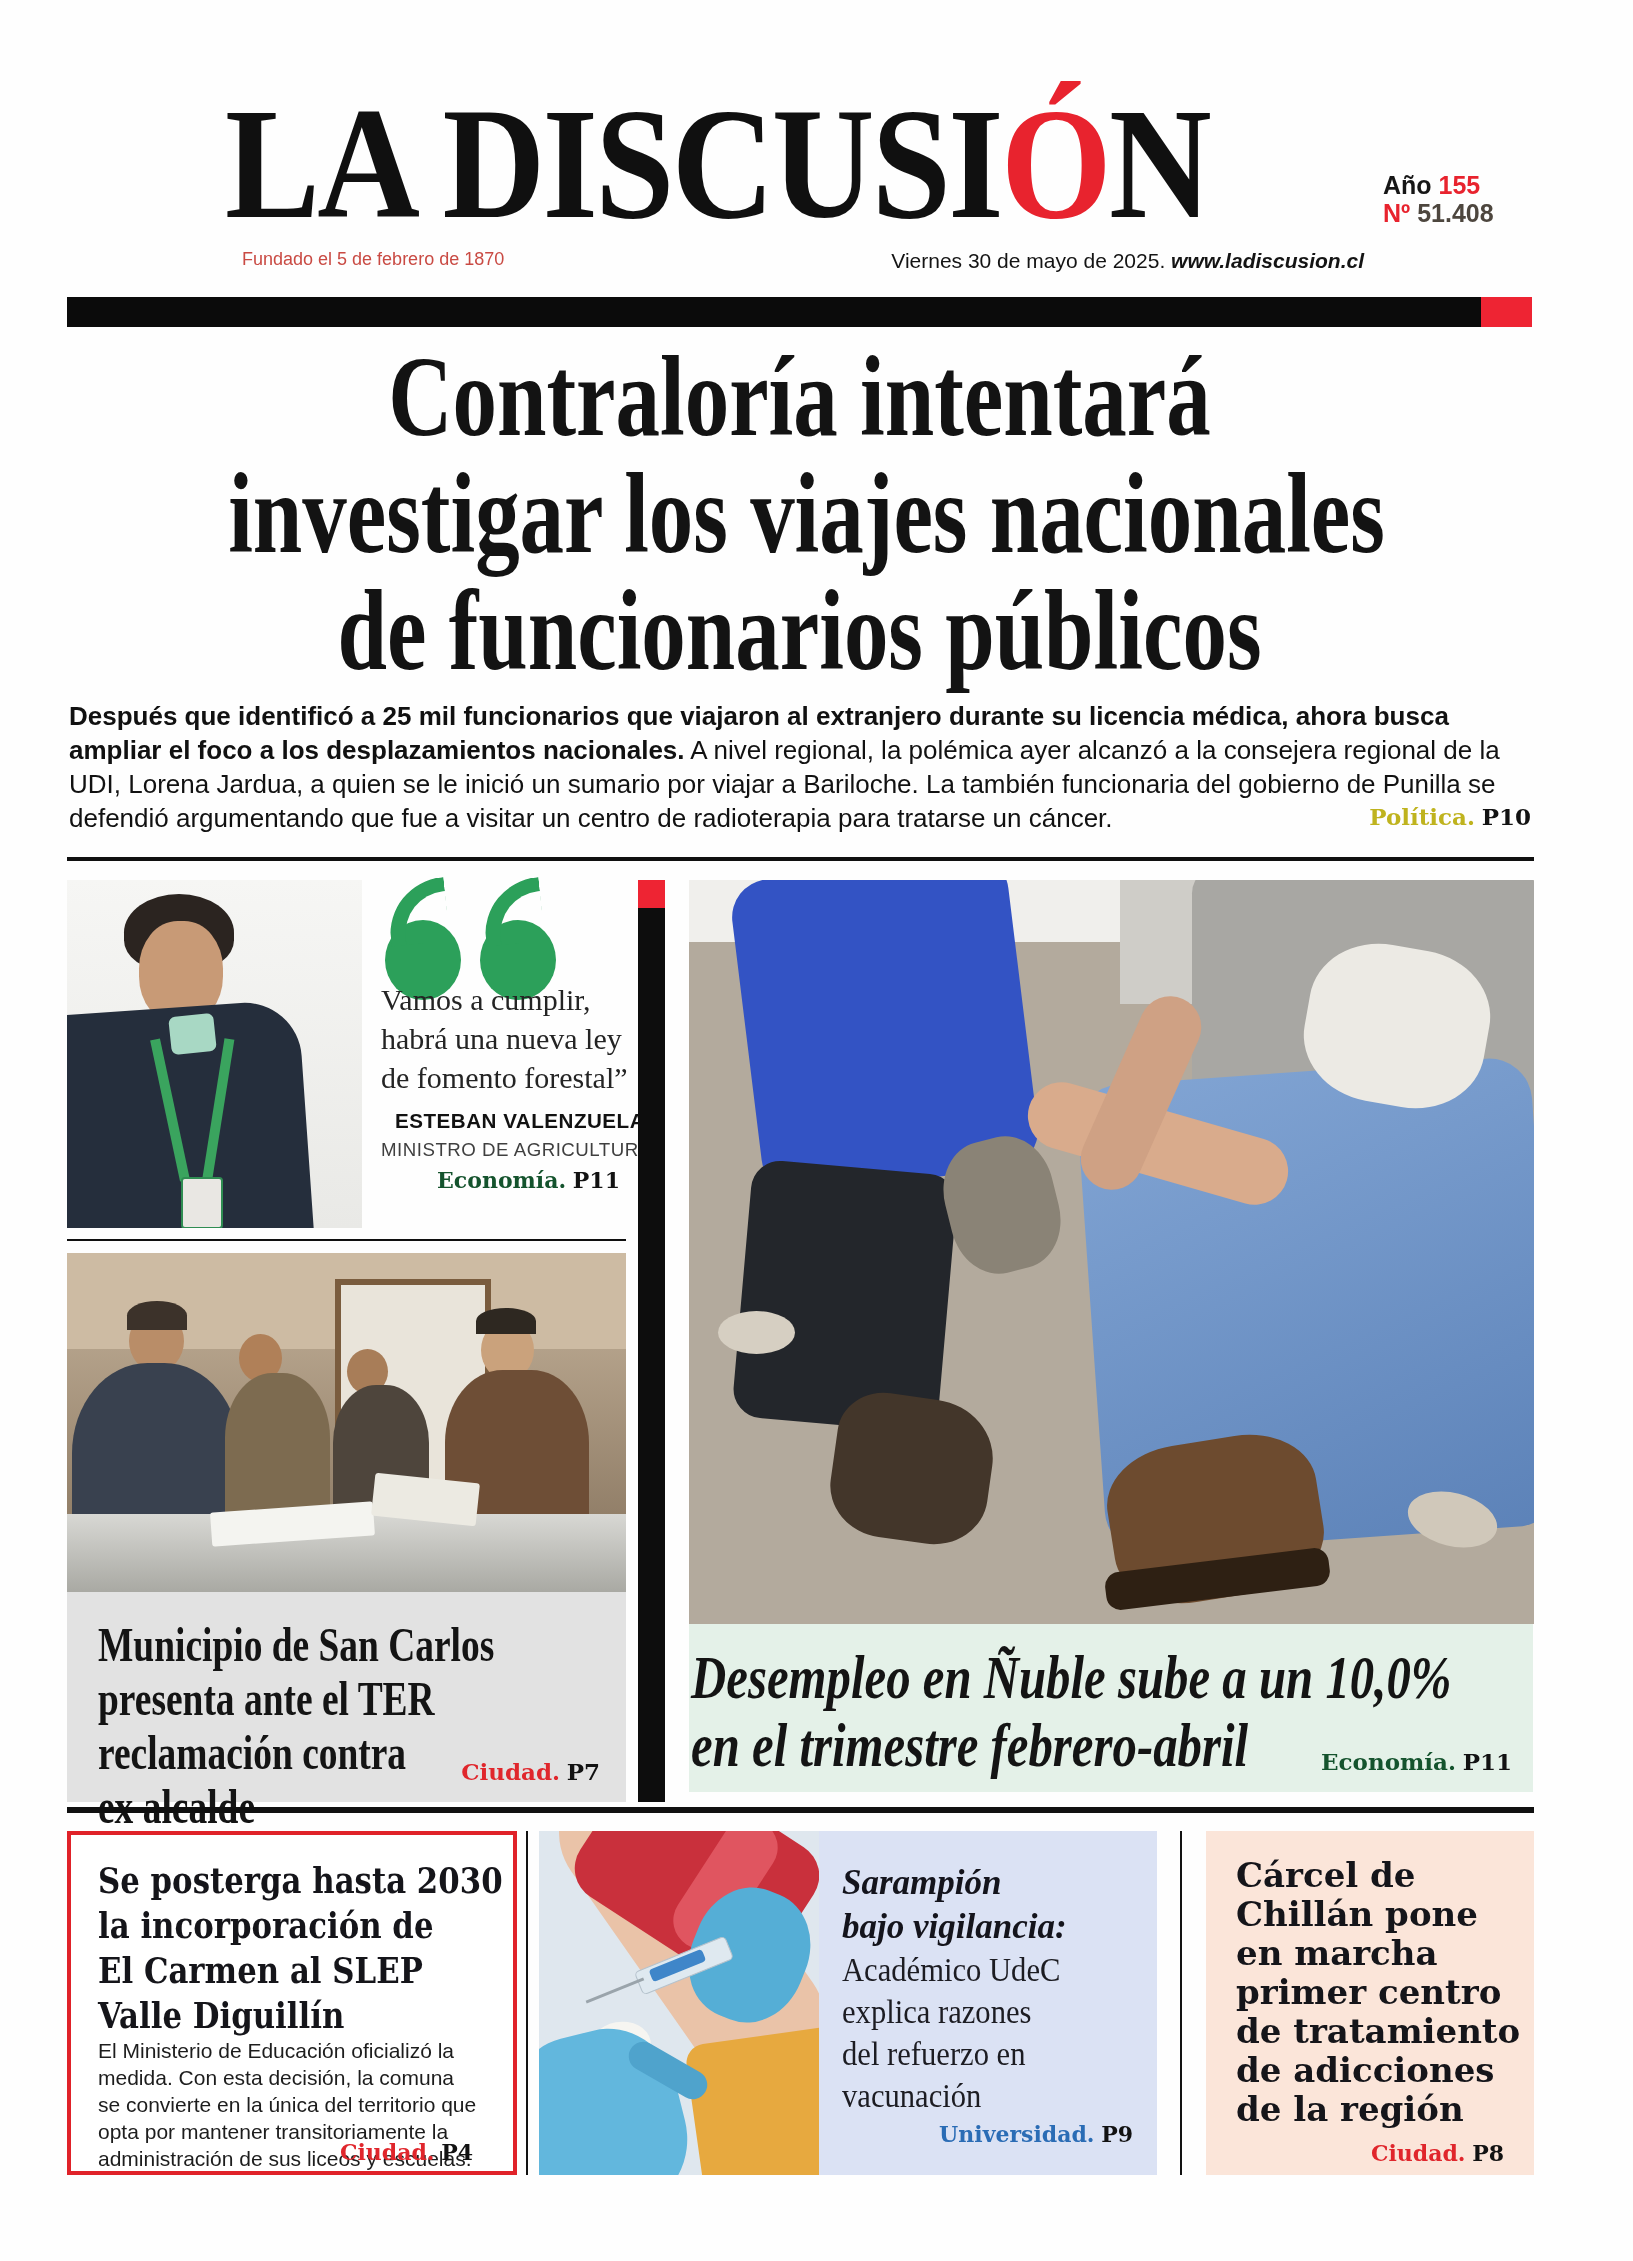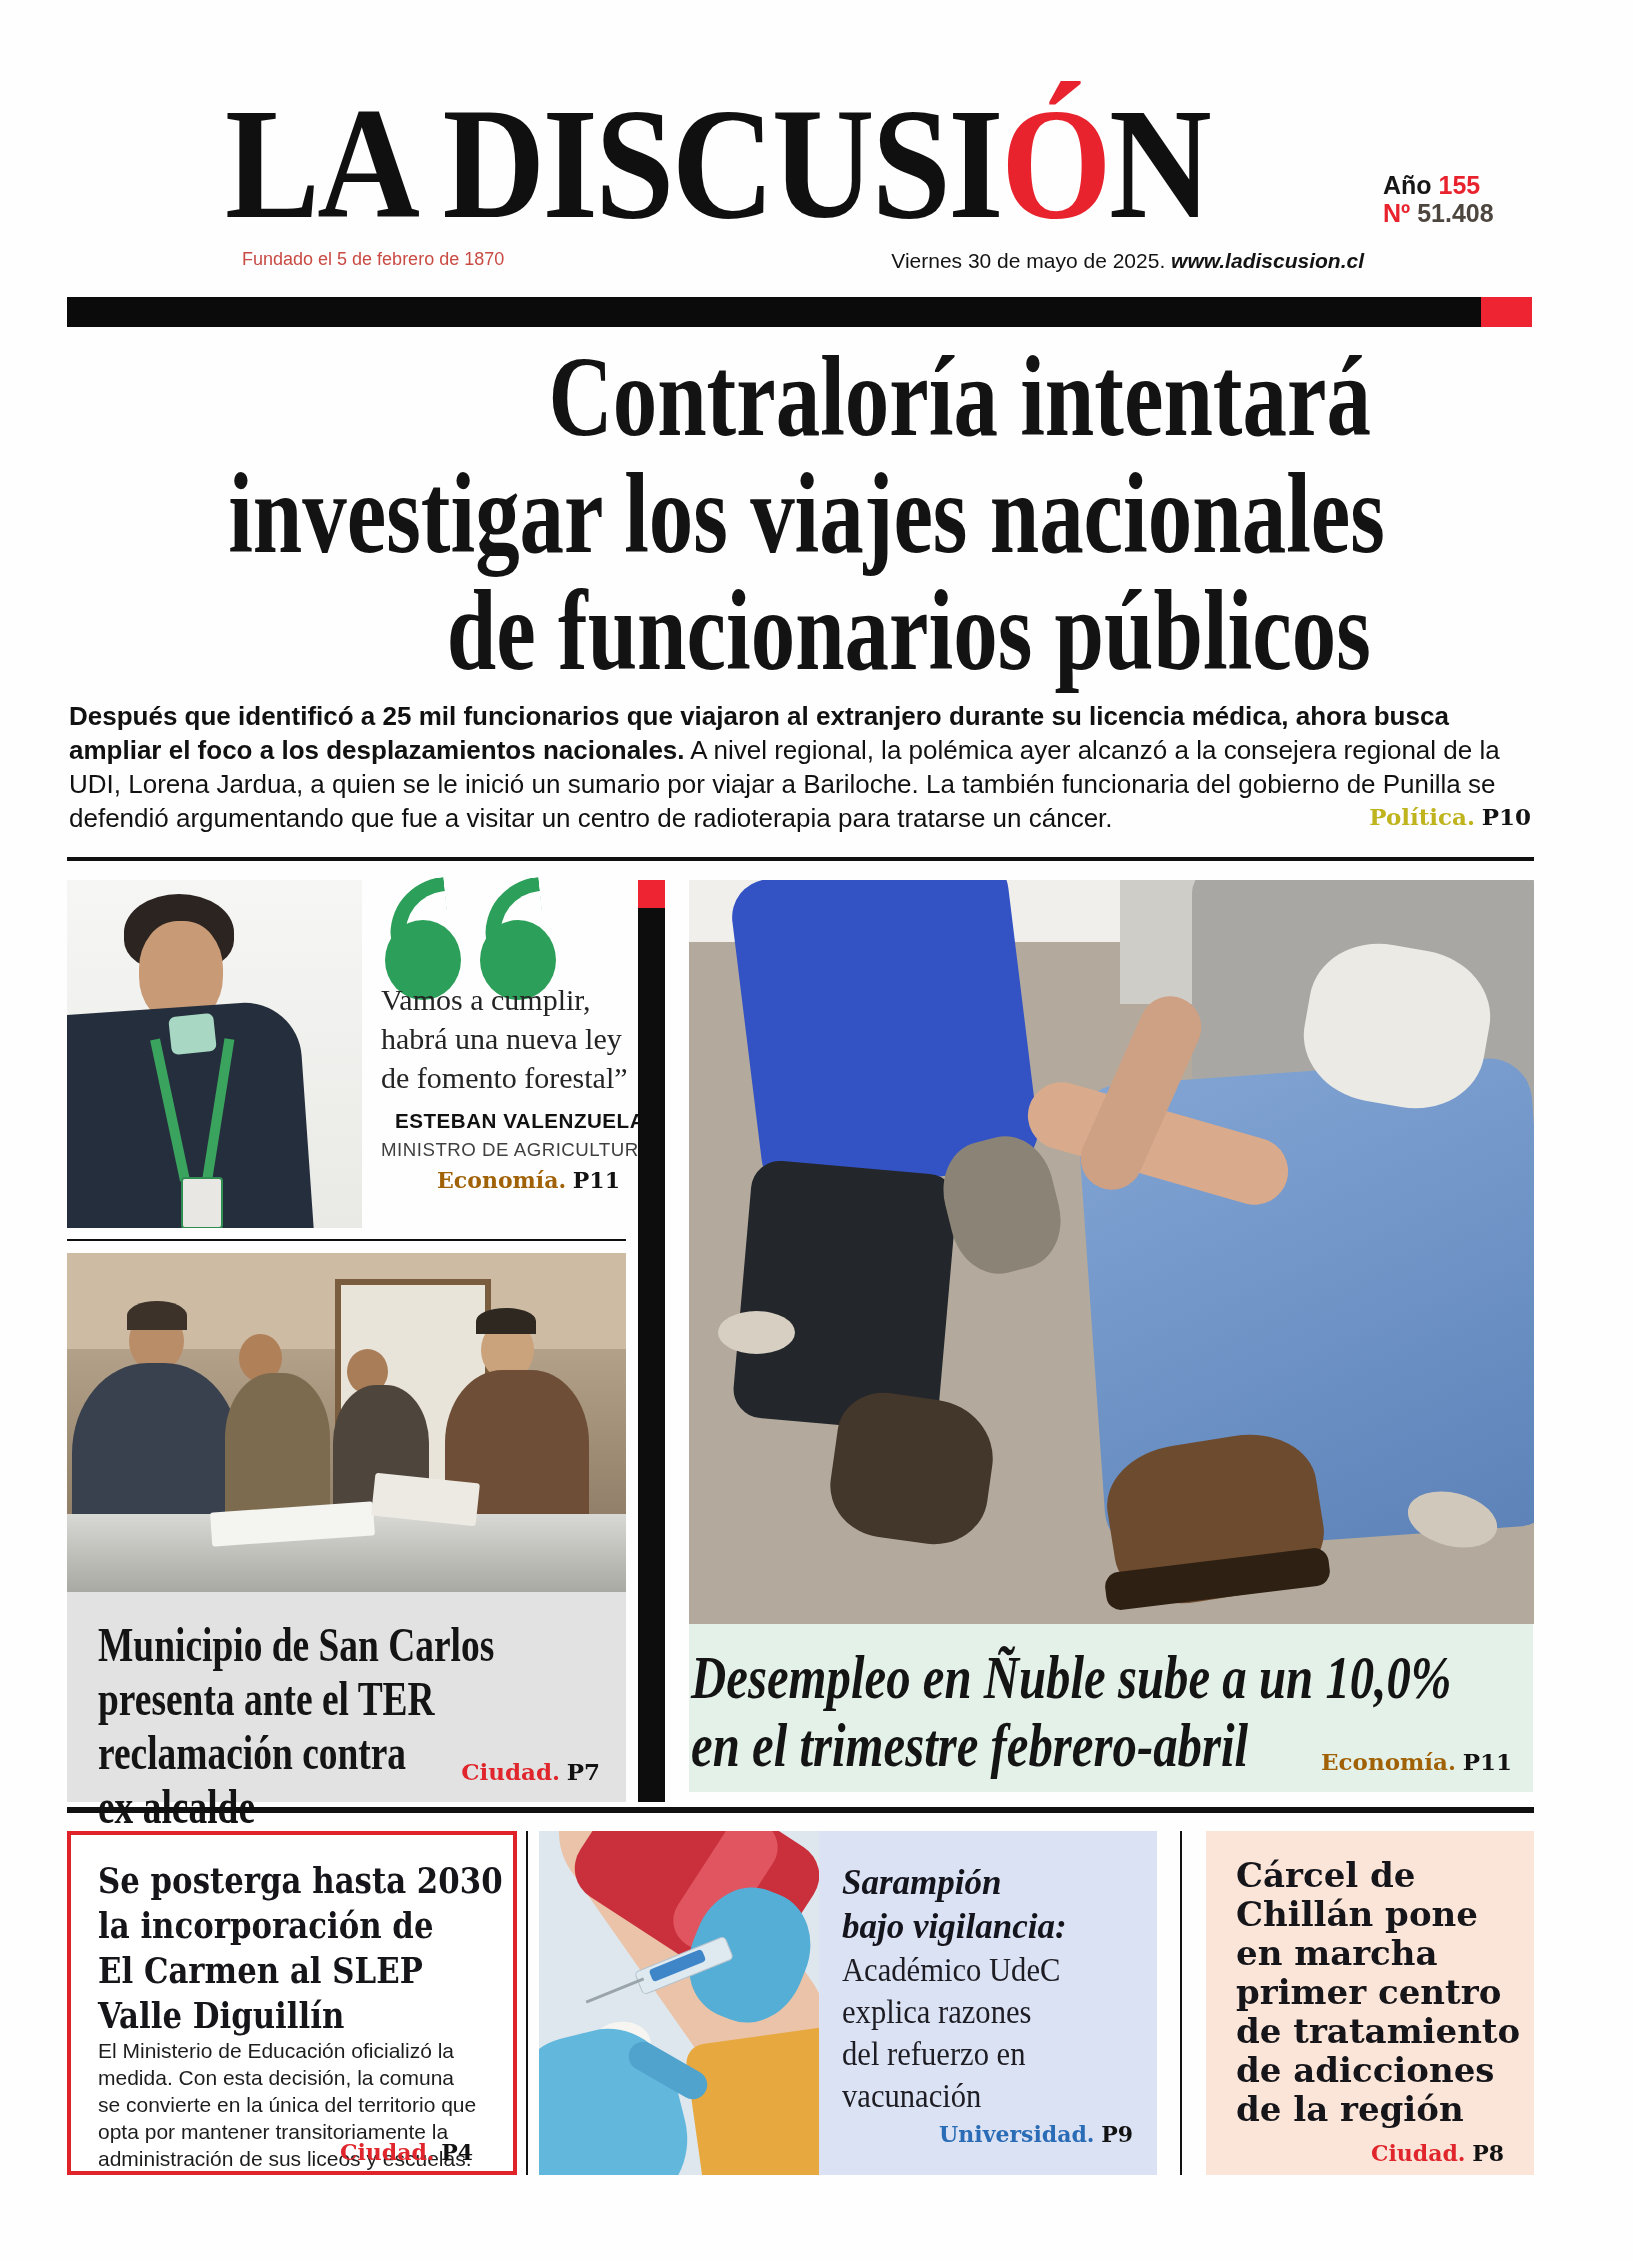--- a/index.html
+++ b/index.html
@@ -16,29 +16,29 @@
   .edition{left:1383px;top:171px;font-weight:700;font-size:25px;line-height:28px;color:#161616;}
   .edition .red{color:#e8232e;}
   .edition .num{color:#4d463e;}
   .founded{left:242px;top:249px;font-size:18px;color:#c94a43;}
   .dateline{left:766px;top:249px;width:598px;text-align:right;font-size:21px;color:#141414;}
   .dateline b{font-weight:700;font-style:italic;}
   .mast-bar{left:67px;top:297px;width:1465px;height:30px;background:#0b0b0b;}
   .mast-bar .tip{position:absolute;right:0;top:0;width:51px;height:30px;background:#ee2433;}
 
   
-  .headline{left:67px;top:338px;width:1465px;text-align:right;color:#131313;}
+  .headline{left:67px;top:338px;width:1465px;text-align:center;color:#131313;}
   .headline .hl{font-family:"Liberation Serif",serif;font-weight:700;font-size:114px;line-height:117px;
                 white-space:nowrap;transform:scaleX(.78);transform-origin:50% 50%;}
   .lead{left:69px;top:699px;width:1462px;font-size:26px;line-height:34px;color:#111;}
   .lead .lb{font-weight:700;}
   .tag{font-family:"DejaVu Serif",serif;font-weight:700;white-space:nowrap;}
   .tag .pg{color:#121212;margin-left:6.7px;}
   .lead-tag{position:absolute;right:0;bottom:1px;font-size:23px;}
-  .olive{color:#bfb31e;} .green{color:#a16207;} .red{color:#e0262c;} .blue{color:#2a6cb5;}
+  .olive{color:#bfb31e;} .green{color:#14532d;} .red{color:#e0262c;} .blue{color:#2a6cb5;}
 
   .rule{background:#101010;}
 
   
   .cond{font-family:"Liberation Serif",serif;font-weight:700;color:#141414;}
   .cond .ln{white-space:nowrap;transform:scaleX(.78);transform-origin:left center;}
 
   
   .qmark{left:385px;top:888px;width:206px;height:112px;}
   .qball{position:absolute;bottom:0;width:76px;height:80px;background:#2ca05a;border-radius:50%;}

